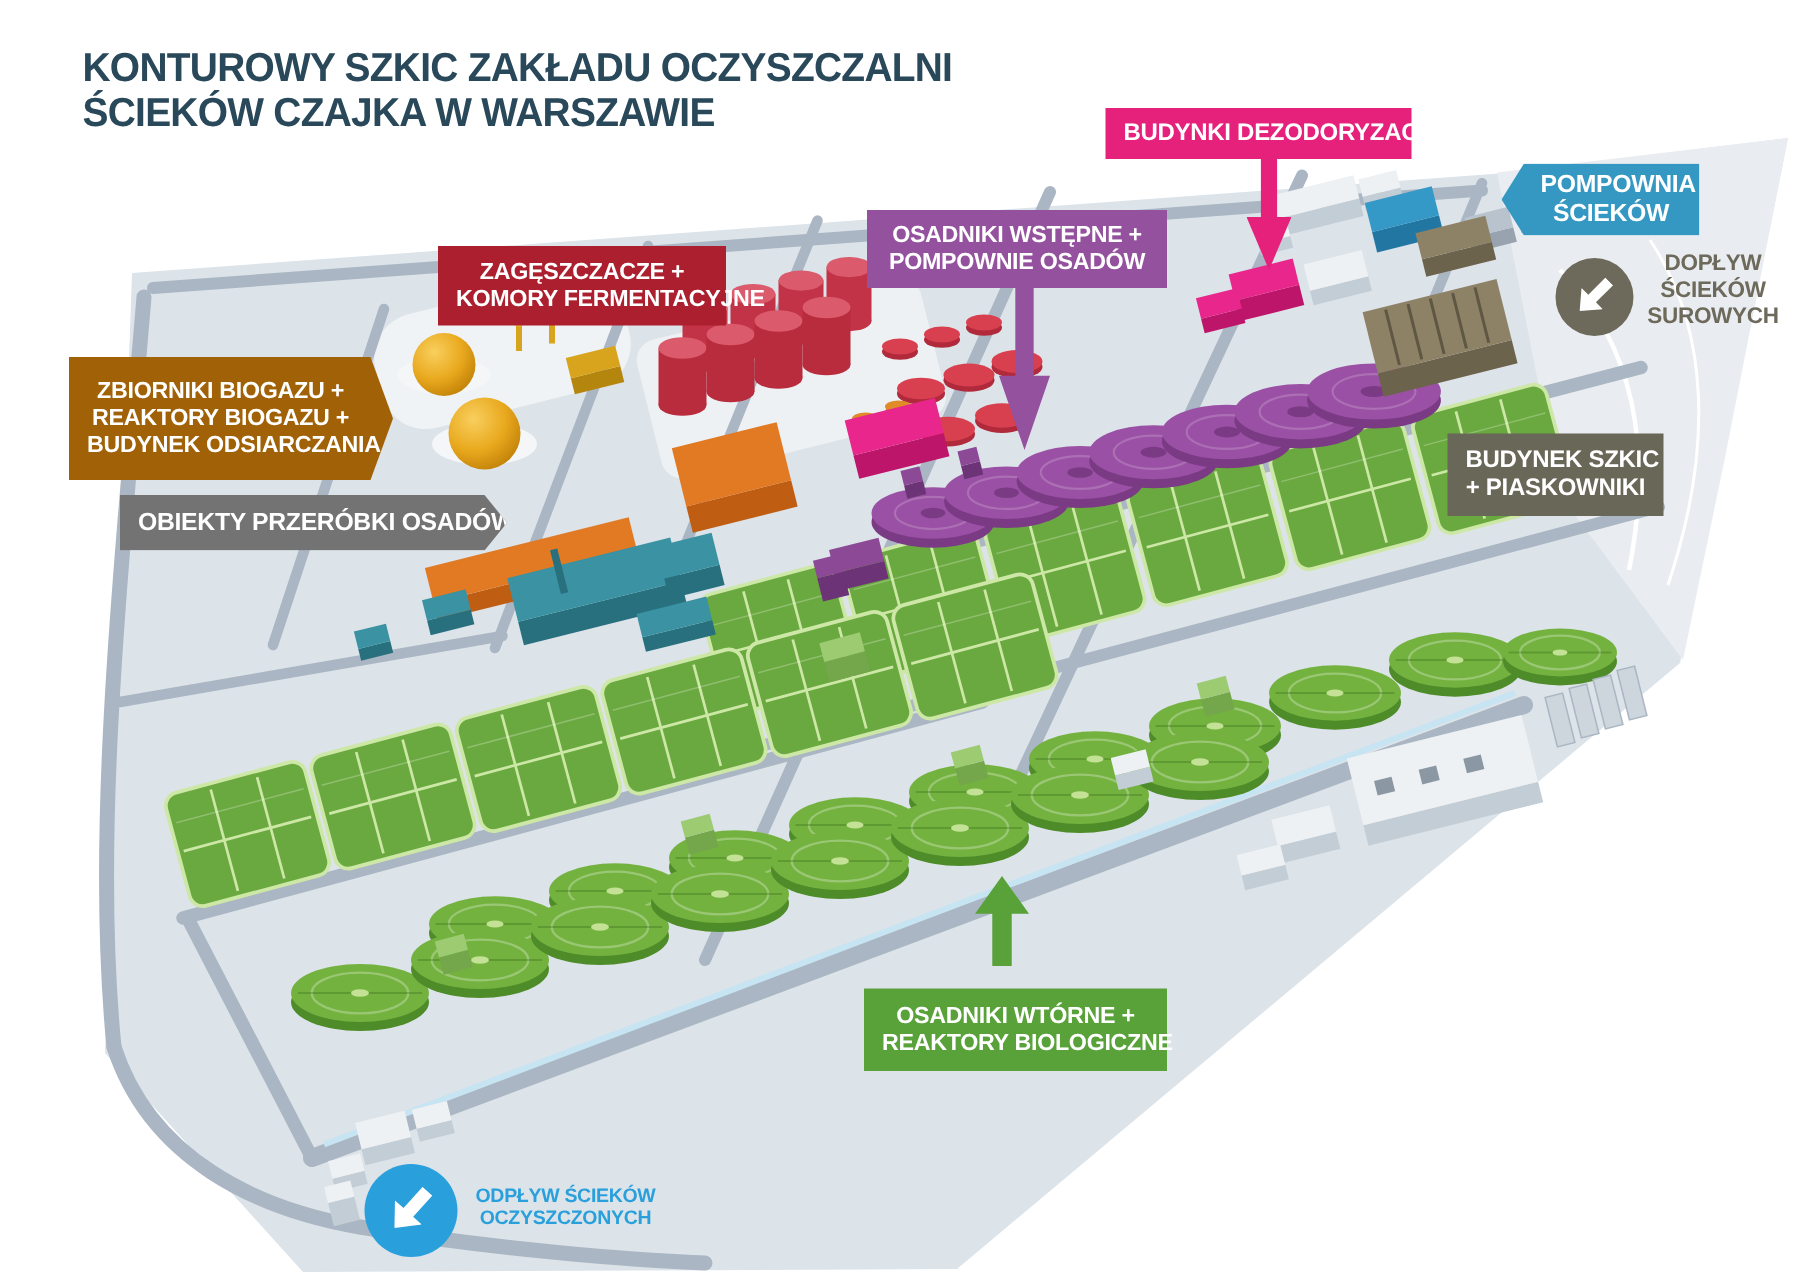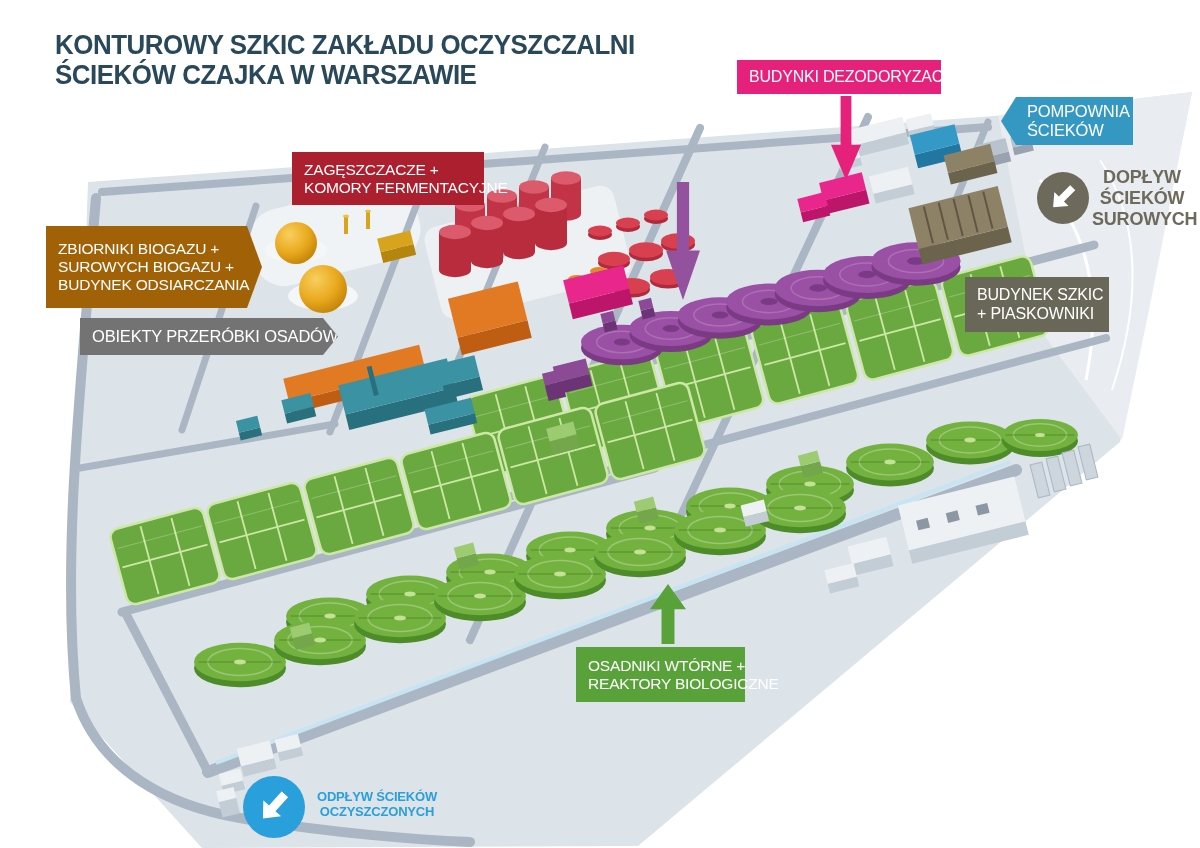--- a/index.html
+++ b/index.html
@@ -6,39 +6,39 @@
   #page{position:relative;width:1200px;height:848px;background:#ffffff;overflow:hidden;
         font-family:"Liberation Sans","DejaVu Sans",sans-serif;}
   #site-svg{position:absolute;left:0;top:0;width:1200px;height:848px;}
 
   .title{position:absolute;left:55px;top:30px;width:640px;
          font-size:27px;font-weight:bold;line-height:1.12;color:#29485a;
          letter-spacing:-0.5px;transform:scaleX(.96);transform-origin:left top;}
   .title span{display:block;}
 
   .tag{position:absolute;display:flex;flex-direction:column;justify-content:center;
-       color:#fff;font-weight:normal;text-align:left;font-size:15.5px;line-height:1.15;
-       letter-spacing:-0.2px;padding:7px 12px;box-sizing:border-box;}
+       color:#fff;font-weight:bold;text-align:center;font-size:15.5px;line-height:1.15;
+       letter-spacing:-0.2px;padding:7px 12px;box-sizing:border-box;margin-top:12px;}
   .tag span{display:block;white-space:nowrap;}
   .tag-right{clip-path:polygon(0 0,calc(100% - 15px) 0,100% 50%,calc(100% - 15px) 100%,0 100%);
              padding-right:26px;}
   .tag-left{clip-path:polygon(15px 0,100% 0,100% 100%,15px 100%,0 50%);padding-left:26px;}
 
   .arrow-down{clip-path:polygon(32% 0,68% 0,68% 58%,100% 58%,50% 100%,0 58%,32% 58%);}
   .arrow-up{clip-path:polygon(50% 0,100% 42%,68% 42%,68% 100%,32% 100%,32% 42%,0 42%);}
   .flow-arrow{position:absolute;}
 
   .flow-icon{position:absolute;border-radius:50%;}
   .flow-icon .glyph{position:absolute;left:50%;top:50%;background:#fff;
         clip-path:polygon(32% 0,68% 0,68% 58%,100% 58%,50% 100%,0 58%,32% 58%);}
 
   .flow-text{position:absolute;font-weight:bold;text-align:center;line-height:1.18;
              letter-spacing:-0.2px;}
   .flow-text span{display:block;}
-  #doplyw-text{font-size:18px;}
+  #doplyw-text{font-size:15px;}
   #odplyw-text{font-size:13px;}
 </style>
 </head>
 <body>
 
 <div id="page">
 
   <svg id="site-svg" viewBox="0 0 1200 848">
       <defs>
         <radialGradient id="sphG" cx="35%" cy="30%" r="80%">
@@ -508,40 +508,44 @@
     <span>DOPŁYW</span>
     <span>ŚCIEKÓW</span>
     <span>SUROWYCH</span>
   </div>
 
   <div class="tag" style="left: 292px; top: 152px; width: 192px; height: 53px; background-color: rgb(172, 31, 46);">
     <span>ZAGĘSZCZACZE +</span>
     <span>KOMORY FERMENTACYJNE</span>
   </div>
 
+  <div class="tag" style="left: 578px; top: 128px; width: 200px; height: 52px; background-color: rgb(148, 81, 158);">
+    <span>OSADNIKI WSTĘPNE +</span>
+    <span>POMPOWNIE OSADÓW</span>
+  </div>
   <div class="flow-arrow arrow-down" style="left: 666px; top: 182px; width: 34px; height: 118px; background-color: rgb(148, 81, 158);"></div>
 
   <div class="tag tag-right" style="left: 46px; top: 226px; width: 216px; height: 82px; background-color: #a16207;">
     <span>ZBIORNIKI BIOGAZU +</span>
-    <span>SUROWYCH BIOGAZU +</span>
+    <span>REAKTORY BIOGAZU +</span>
     <span>BUDYNEK ODSIARCZANIA</span>
   </div>
 
   <div class="tag tag-right" style="left: 80px; top: 318px; width: 258px; height: 37px; font-size: 16.5px; background-color: #737373;">
     <span>OBIEKTY PRZERÓBKI OSADÓW</span>
   </div>
 
 
   <div class="tag" style="left: 965px; top: 277px; width: 144px; height: 55px; font-size: 16px; background-color: rgb(105, 103, 88);">
     <span>BUDYNEK SZKIC</span>
     <span>+ PIASKOWNIKI</span>
   </div>
 
   <div class="flow-arrow arrow-up" style="left: 650px; top: 584px; width: 36px; height: 60px; background-color: rgb(89, 162, 58);"></div>
-  <div class="tag" style="left: 576px; top: 647px; width: 169px; height: 55px; background-color: rgb(89, 162, 58);">
+  <div class="tag" style="left: 576px; top: 647px; width: 202px; height: 55px; background-color: rgb(89, 162, 58);">
     <span>OSADNIKI WTÓRNE +</span>
     <span>REAKTORY BIOLOGICZNE</span>
   </div>
 
   <div class="flow-icon" style="left: 243px; top: 776px; width: 62px; height: 62px; background-color: rgb(41, 160, 220);">
     <div class="glyph" style="width:24px;height:33px;transform:translate(-50%,-52%) rotate(42deg)"></div>
   </div>
   <div class="flow-text" id="odplyw-text" style="left: 313px; top: 789px; width: 128px; color: rgb(41, 160, 220);">
     <span>ODPŁYW ŚCIEKÓW</span>
     <span>OCZYSZCZONYCH</span>

